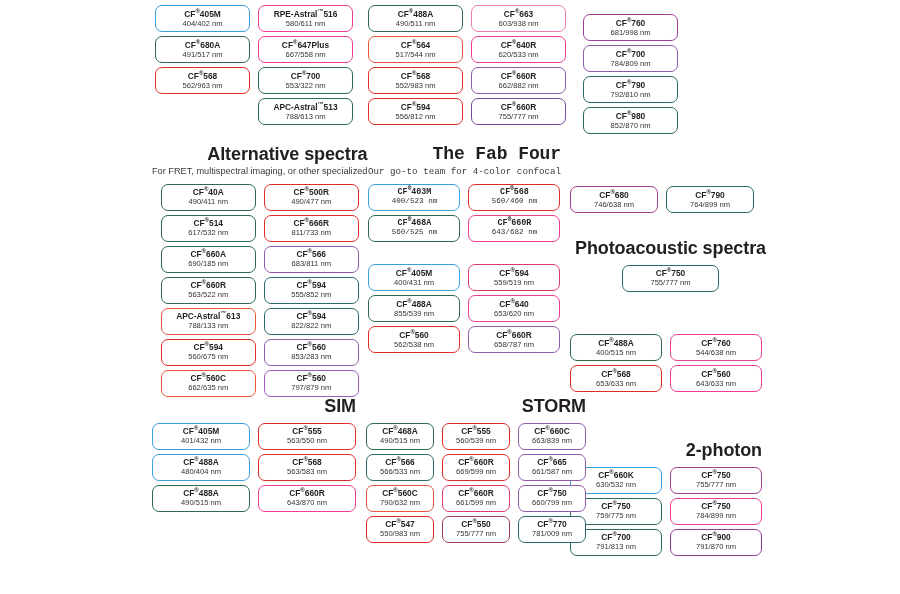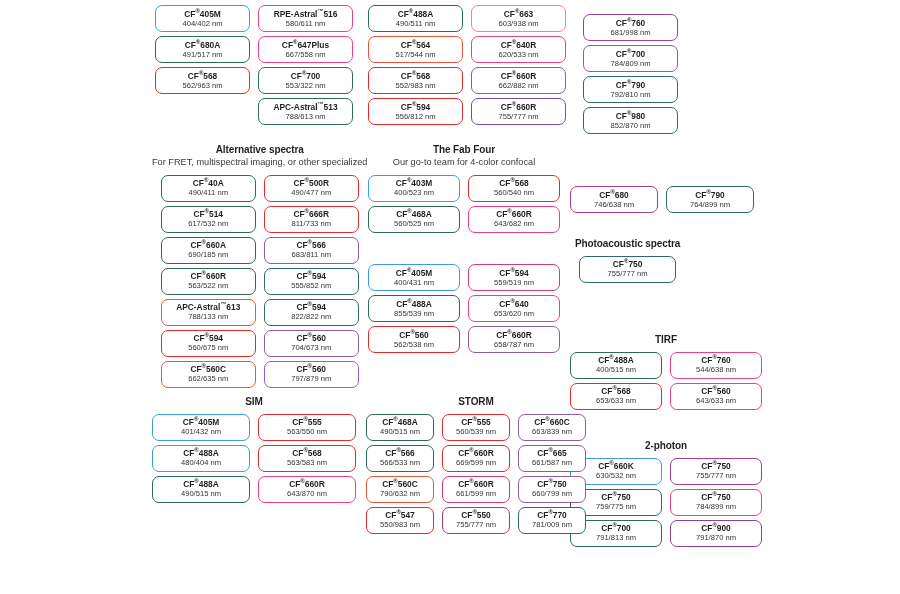--- a/index.html
+++ b/index.html
@@ -9,23 +9,23 @@
     font-family:"Liberation Sans","DejaVu Sans",sans-serif;
     color:#231f20;
     overflow:hidden;
     position:relative;
   }
   .canvas{position:relative;width:900px;height:594px;}
 
   
   .group{position:absolute;}
   .sec-title{
-    text-align:center;
+    text-align:right;
     font-weight:bold;
-    font-size:10px;
+    font-size:18px;
     line-height:1.15;
     color:#231f20;
     margin:0 0 1px 0;
     letter-spacing:-0.1px;
   }
   .sec-sub{
     text-align:center;
     font-size:9.2px;
     color:#3a3a3a;
     margin:0 0 7px 0;
@@ -221,49 +221,49 @@
           <div class="chip" style="width: 95px; border-color: rgb(45, 106, 106);">
             <div class="nm">CF<sup>®</sup>594</div>
             <div class="wl">555/852 nm</div>
           </div>
           <div class="chip" style="width: 95px; border-color: rgb(45, 106, 106);">
             <div class="nm">CF<sup>®</sup>594</div>
             <div class="wl">822/822 nm</div>
           </div>
           <div class="chip" style="width: 95px; border-color: rgb(142, 91, 166);">
             <div class="nm">CF<sup>®</sup>560</div>
-            <div class="wl">704/673 nm</div>
+            <div class="wl">853/283 nm</div>
           </div>
           <div class="chip" style="width: 95px; border-color: rgb(160, 91, 192);">
             <div class="nm">CF<sup>®</sup>560</div>
             <div class="wl">797/879 nm</div>
           </div>
         </div>
       </div>
     </div>
-    <div class="group" style="left: 368px; top: 144px;">
+    <div class="group" style="left: 368px; top: 144px; font-family: Liberation Mono, monospace;">
       <div class="sec-head">
         <div class="sec-title">The Fab Four</div>
         <div class="sec-sub">Our go-to team for 4-color confocal</div>
       </div>
       <div class="cols">
         <div class="col">
           <div class="chip" style="width: 92px; border-color: rgb(58, 157, 221);">
             <div class="nm">CF<sup>®</sup>403M</div>
             <div class="wl">400/523 nm</div>
           </div>
           <div class="chip" style="width: 92px; border-color: rgb(45, 106, 79);">
             <div class="nm">CF<sup>®</sup>468A</div>
             <div class="wl">560/525 nm</div>
           </div>
         </div>
         <div class="col">
           <div class="chip" style="width: 92px; border-color: rgb(224, 43, 43);">
             <div class="nm">CF<sup>®</sup>568</div>
-            <div class="wl">560/540 nm</div>
+            <div class="wl">560/460 nm</div>
           </div>
           <div class="chip" style="width: 92px; border-color: rgb(236, 62, 142);">
             <div class="nm">CF<sup>®</sup>660R</div>
             <div class="wl">643/682 nm</div>
           </div>
         </div>
       </div>
     </div>
     <div class="group" style="left: 368px; top: 264px;">
       <div class="cols">
@@ -320,23 +320,20 @@
       <div class="cols">
         <div class="col">
           <div class="chip" style="width: 97px; border-color: rgb(45, 106, 106);">
             <div class="nm">CF<sup>®</sup>750</div>
             <div class="wl">755/777 nm</div>
           </div>
         </div>
       </div>
     </div>
     <div class="group" style="left: 570px; top: 334px;">
-      <div class="sec-head">
-        <div class="sec-title">TIRF</div>
-      </div>
       <div class="cols">
         <div class="col">
           <div class="chip" style="width: 92px; border-color: rgb(45, 106, 79);">
             <div class="nm">CF<sup>®</sup>488A</div>
             <div class="wl">400/515 nm</div>
           </div>
           <div class="chip" style="width: 92px; border-color: rgb(224, 43, 43);">
             <div class="nm">CF<sup>®</sup>568</div>
             <div class="wl">653/633 nm</div>
           </div>

